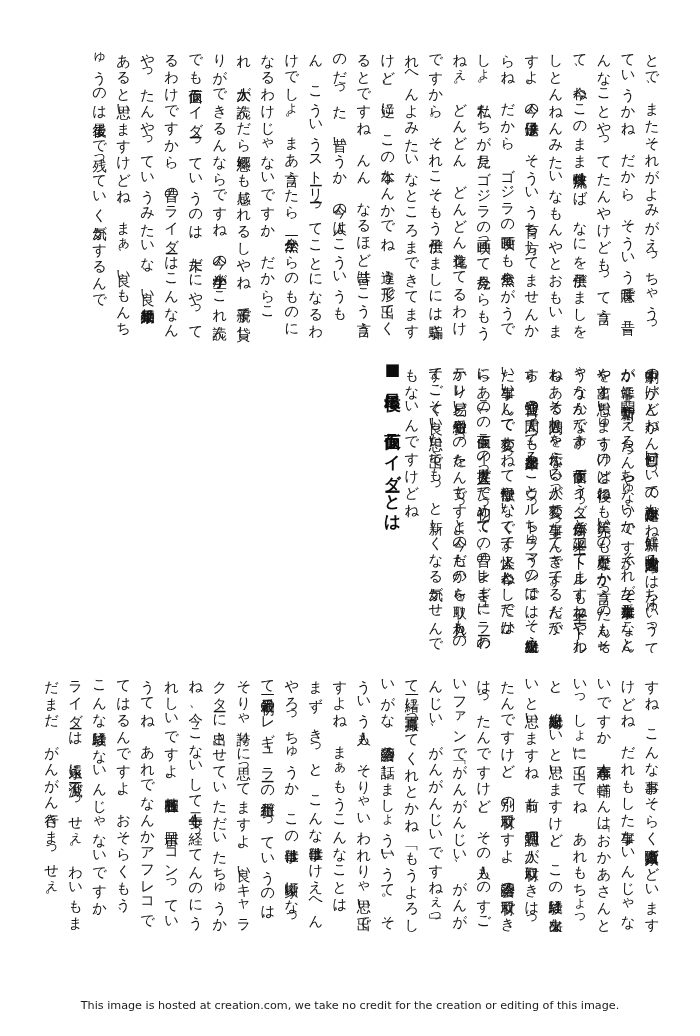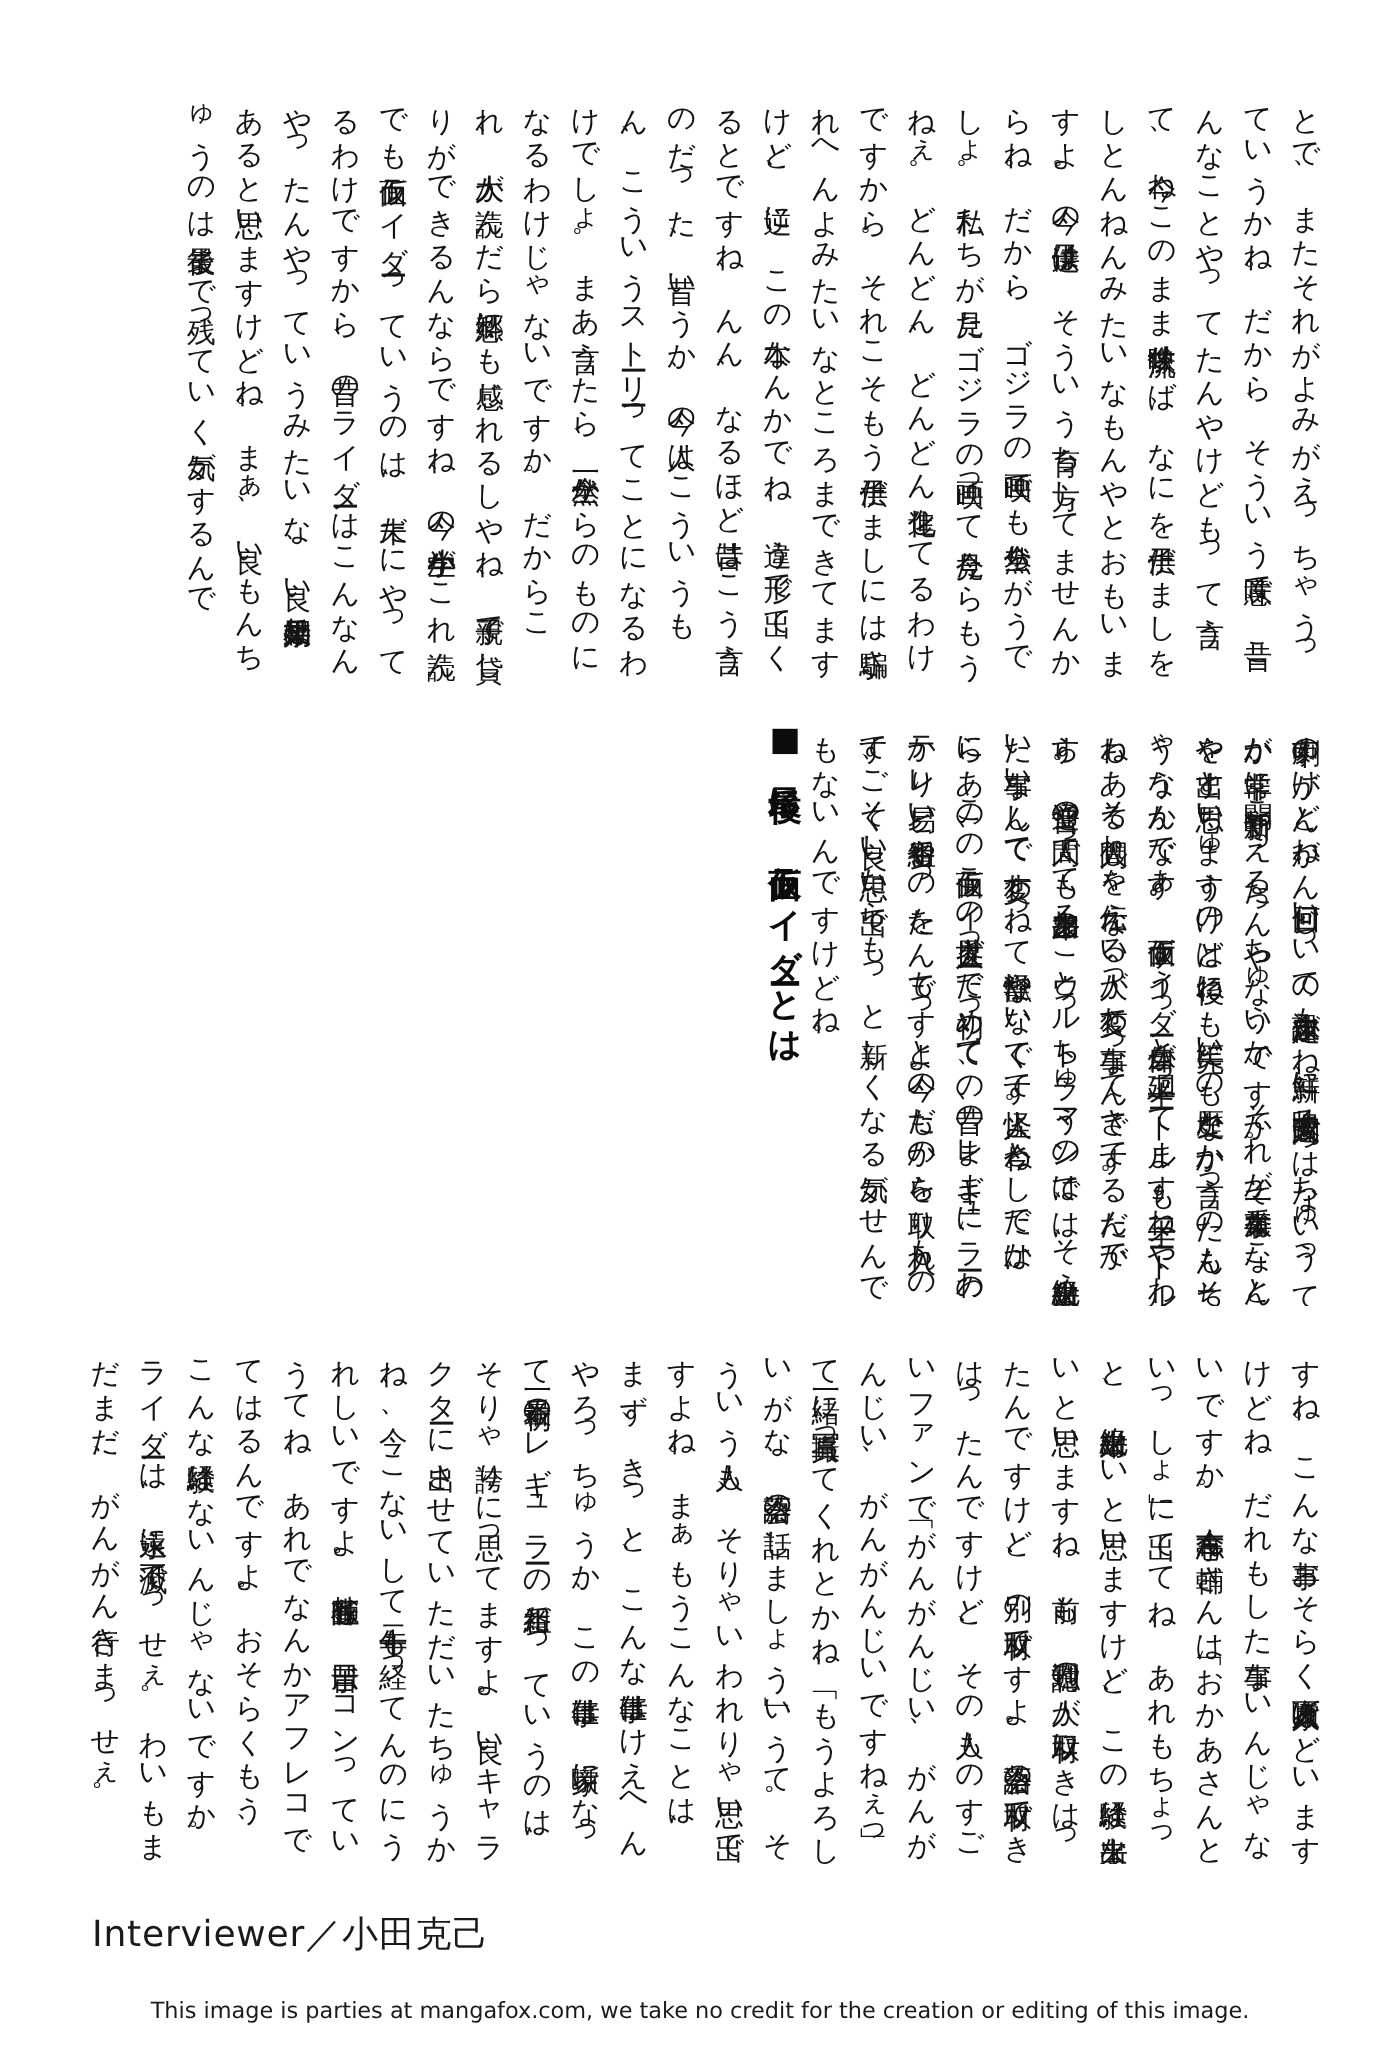--- a/index.html
+++ b/index.html
@@ -111,19 +111,18 @@
   <div class="vblock" id="block-intro">とで、またそれがよみがえっちゃうっていうかね。だから、そういう意味で、昔こんなことやってたんやけどもって言うて、今ねこのまま映像流せば、なにを子供だましをしとんねんみたいなもんやとおもいますよ。今の子供達は、そういう育ち方してませんからね。だから、ゴジラの映画でも全然ちがうでしょ。私たちが見たゴジラの映画って今見たらもうねぇ。どんどん、どんどん進化してるわけですから。それこそもう子供だましには騙されへんよみたいなところまできてますけど、逆に、この本なんかでね、違う形で出てくるとですね、んん、なるほど昔はこう言うのだった、昔いうか、今の人はこういうもん、こういうストーリーってことになるわけでしょ。まあ言うたら、全然一からのものになるわけじゃないですか。だからこれ、大人が読んだら郷愁にも感じれるしやね、親子で貸し借りができるんならですね、今の小学生がこれ読んでも仮面ライダーっていうのは、未だにやってるわけですから、昔のライダーはこんなんやったんやっていうみたいな、良い相乗効果は、あると思いますけどね。まぁ、良いもんちゅうのは最後まで残っていく気がするんで</div>
 
   <div class="vblock" id="block-middle">すけどね。何回いっても、新鮮に映るっちゅうか、聞こえるっちゅうか、それが一番大事なことやと思いますけどね。笑いの歴史とか言うのもそうなんです。ずうっと廻ってますねやわね。それを伝える人が変わってきてるんです。やってることっちゅうのは、そうたいして変わってないですよね。だから、この仮面ライダーだって、昔のままに、わかり易いものを、もっと今のものを取り入れて、そしたらもっと新しくなる気がせんでもないんですけどね。</div>
 
   <div class="vheading" style="right:296px; top:360px;">■最後に　仮面ライダーとは</div>
 
   <div class="vblock" style="right:36px; top:358px; width:250px; height:295px;">劇中のがんがんじいの設定自体がね、改造人間ではないって所が非常に斬新やったんやないですか。そんなんを出すちゅうのは後にも先にもなかったんちゃうかなぁ。仮面ライダー自体が二十メートルも三十メートルもある人間じゃないって事なんです。だから、普通の人間でも参加出来た。ウルトラマンでは、絶対出来ない事なんですね。怪獣やなくて怪人。今としては、本当にあの、この世界入って初めての、レギュラーのテレビ番組やったんですよ。だから、ものすごく良い思い出で</div>
 
   <div class="vblock" id="block-bottom">すね。こんな事おそらく噺家八百人ほどいますけどね、だれもした事ないんじゃないですか。古今亭志ん輔さんは「おかあさんといっしょ」に出ててね、あれもちょっと、絶対出来ないと思いますけど、この経験は出来ないと思いますね。前も、週刊誌の人が取材にきはったんですけど、別の取材ですよ。落語会の取材できはったんですけど、その人ものすごいファンで「がんがんじい、がんがんじい、がんがんじいですねぇ」って一緒に写真撮ってくれとかね、「もうよろしいがな、落語会の話しましょう」いうて。そういう人も、そりゃいわれりゃ思い出ですよね。まぁもうこんなことは、まず、きっと、こんな仕事はけえへんやろっちゅうか、この仕事は、噺家になって一番最初のレギュラーの番組だっていうのは、そりゃ誇りに思ってますよ。良いキャラクターに出させていただいたちゅうかね、今、こないして二十年も経ってんのにうれしいですよ。枝雀師匠も、昔口ボコンっていうてね、あれでなんかアフレコで出てはるんですよ。おそらくもう、こんな経験はないんじゃないですか。仮面ライダーは、永遠に不滅でっせぇ。わいもまだまだ、がんがん行きまっせぇ。</div>
 
-  <div id="interviewer-credit">Interviewer／小田克己</div>
 
   <div id="footer-disclaimer">
-    <div>This image is parties at mangafox.com, we take no credit for the creation or editing of this image.</div>
+    <div>This image is hosted at creation.com, we take no credit for the creation or editing of this image.</div>
   </div>
 
 </div>
 
 </body></html>

